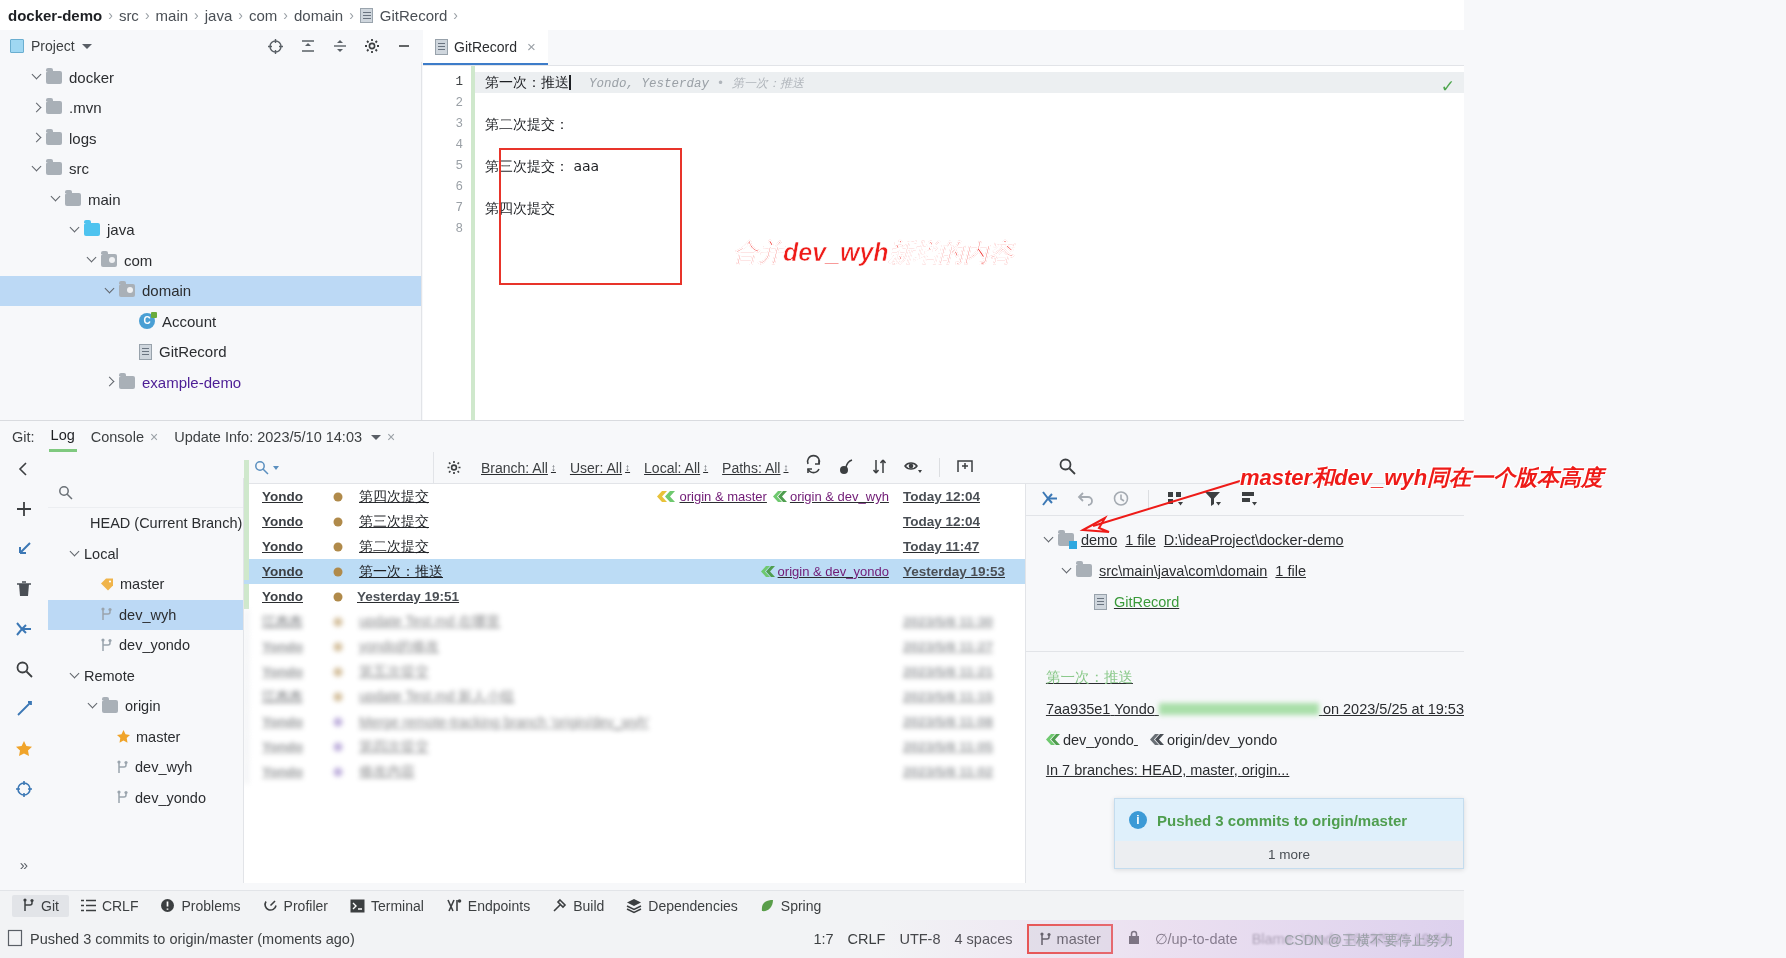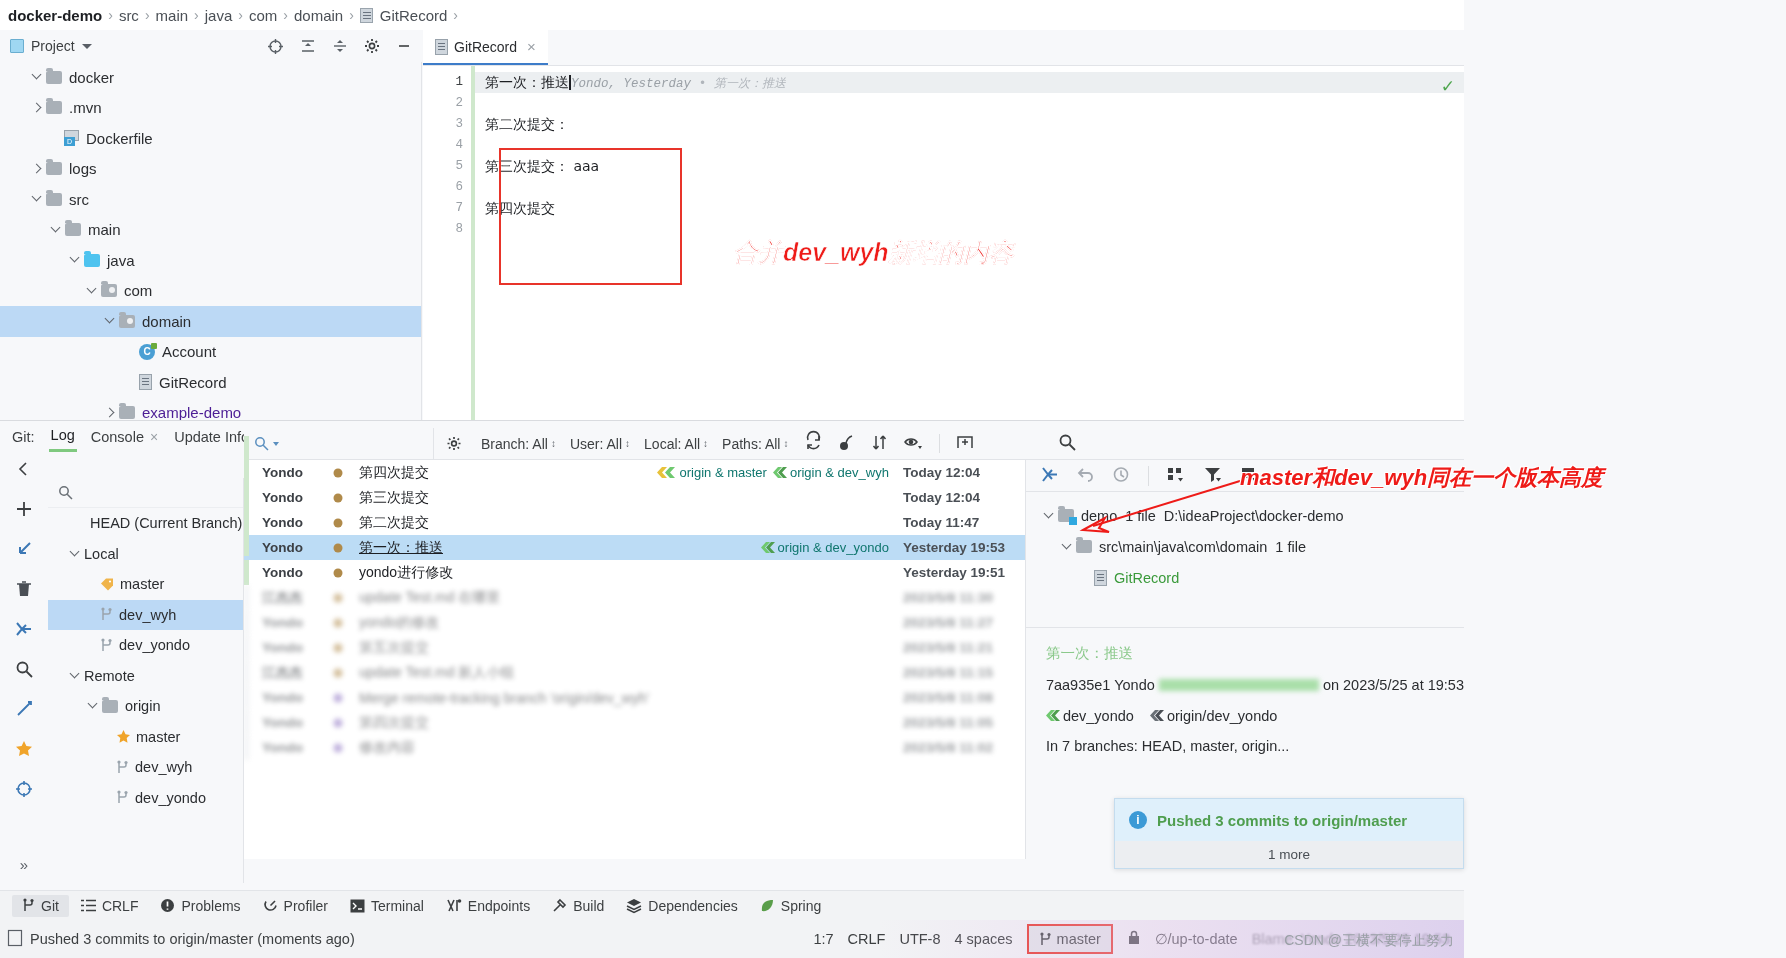--- a/index.html
+++ b/index.html
@@ -68,21 +68,21 @@
   .gl{ height:21px; line-height:21px; font-size:12.5px; color:#9aa0a6; padding-right:8px;
     font-family:"Liberation Mono","DejaVu Sans Mono",monospace;}
   .gl.cur{ color:#3c3f41;}
   .vstrip{ width:4px; background:#cfe8cc; margin-right:0; }
   .code{ flex:1; padding-top:6px; position:relative;}
   .cline{ height:21px; line-height:21px; font-size:14px; color:#1d1f23; padding-left:10px; white-space:nowrap;
     font-family:"DejaVu Sans","Liberation Sans",sans-serif;}
   .cline.first{ background:#eceff1; }
   .caret-blk{ display:inline-block; width:2px; height:15px; background:#1d1f23; vertical-align:-3px;}
   .blame{ color:#9aa0a6; font-style:italic; font-size:12.5px;
-    font-family:"Liberation Mono","DejaVu Sans Mono",monospace; }
+    font-family:"Liberation Mono","DejaVu Sans Mono",monospace; margin-left:18px;}
   .blame2{ color:#b0b5bb; font-style:italic; font-size:12px; margin-left:8px;}
   .redbox{ position:absolute; left:24px; top:82px; width:183px; height:137px; border:2.5px solid #e8342a;}
   .annot1{ position:absolute; left:258px; top:170px; font-size:25px; font-weight:bold; font-style:italic;
      color:#ee1b18; white-space:nowrap; -webkit-text-stroke:0.6px #fff;
      text-shadow:1px 1px 0 #fff,-1px -1px 0 #fff,1px -1px 0 #fff,-1px 1px 0 #fff;}
   .check{ position:absolute; right:9px; top:10px; color:#4fa64f; font-size:17px;}
 
   
   .git-win{ position:absolute; left:0; top:420px; right:0; height:463px; background:#f7f8fa; border-top:1px solid #d9dbdf;}
   .git-head{ height:32px; display:flex; align-items:center; gap:16px; padding-left:12px; font-size:14.5px; color:#3c3f41;}
@@ -98,40 +98,40 @@
   .leftrail .ri{ width:22px; height:22px; display:flex; align-items:center; justify-content:center;}
 
   .branchpanel{ position:absolute; left:48px; top:478px; width:196px; height:405px; background:#f7f8fa;
      border-right:1px solid #e2e4e8; overflow:hidden;}
   .bsearch{ height:30px; display:flex; align-items:center; padding-left:10px; border-bottom:1px solid #eceef1;}
   .brow{ height:30.5px; display:flex; align-items:center; font-size:14.5px; color:#2b2d30; white-space:nowrap;}
   .brow.sel{ background:#bcd9f5;}
   .tagic{ width:14px;height:13px; margin-right:6px; flex:0 0 14px;}
   .bricon{ width:13px;height:15px; margin-right:6px; flex:0 0 13px;}
 
-  .logarea{ position:absolute; left:244px; top:428px; right:0; height:431px; background:#fff;}
+  .logarea{ position:absolute; left:244px; top:452px; right:0; height:431px; background:#fff;text-decoration:underline;}
   .logtoolbar{ height:32px; display:flex; align-items:center; background:#f7f8fa; border-bottom:1px solid #e2e4e8;}
   .tb-search{ width:190px; display:flex; align-items:center; gap:4px; padding-left:10px; border-right:1px solid #e2e4e8; height:32px;}
   .tb-gear{ padding:0 12px; display:flex; align-items:center;}
   .filt{ font-size:14px; color:#3c3f41; padding:0 7px; display:flex; align-items:center; gap:3px;}
   .updn{ display:inline-block; font-size:10px; color:#5a5f66; line-height:8px;}
   .tb-icons{ display:flex; align-items:center; gap:16px; padding:0 10px; color:#4a4f55;}
 
   .logsplit{ display:flex; height:399px;}
   .commitlist{ width:806px; border-right:1px solid #e2e4e8; background:#fff; position:relative; overflow:hidden;}
   .crow{ height:25px; display:flex; align-items:center; font-size:14px; position:relative;}
   .crow.sel{ background:#bcdcf5; }
   .c-strip{ width:5px; height:100%; background:#cfe8cc; flex:0 0 5px;}
   .c-auth{ width:78px; padding-left:13px; font-weight:bold; color:#3b3f44; flex:0 0 78px; font-size:13.5px;}
   .c-graph{ width:22px; flex:0 0 22px; position:relative;}
   .c-dot{ position:absolute; left:50%; top:50%; transform:translate(-50%,-50%); width:9px;height:9px;
      background:#b08a4a; border-radius:50%;}
   .c-line{ position:absolute; left:50%; top:0; bottom:0; width:2.5px; margin-left:-1.25px; background:#b08a4a;}
   .c-msg{ flex:1; padding-left:10px; color:#1d1f23; white-space:nowrap; overflow:hidden;}
-  .c-refs{ display:flex; align-items:center; gap:6px; padding-right:6px; font-size:13px; color:#0f766e;}
+  .c-refs{ display:flex; align-items:center; gap:6px; padding-right:6px; font-size:13px; color:#701a75;}
   .refchip{ display:flex; align-items:center; gap:3px;}
   .c-date{ width:130px; flex:0 0 130px; text-align:left; padding-left:8px; font-weight:bold; color:#4a4f55; font-size:13.5px;}
   .blur{ filter:blur(2.6px); opacity:.55; }
 
   .rightpanel{ flex:1; display:flex; flex-direction:column; background:#c4b5fd;}
   .rp-toolbar{ height:32px; display:flex; align-items:center; gap:18px; padding-left:14px;
      border-bottom:1px solid #e2e4e8; background:#f7f8fa; color:#4a4f55;}
   .rp-tree{ height:135px; background:#f7f8fa; padding-top:8px;}
   .rnode{ height:31px; display:flex; align-items:center; font-size:14.5px; color:#2b2d30;}
   .rp-details{ flex:1; background:#f7f8fa; border-top:1px solid #e2e4e8; padding:16px 0 0 20px; position:relative;}
@@ -236,24 +236,20 @@
     <div class="tnode" style="padding-left:30px">
       <span class="arrow d"></span>
       <span class="folder"></span>
       <span>docker</span>
     </div>
     <div class="tnode" style="padding-left:30px">
       <span class="arrow r"></span>
       <span class="folder"></span>
       <span>.mvn</span>
     </div>
-    <div class="tnode" style="padding-left:64px">
-      <span class="dockic"></span>
-      <span>Dockerfile</span>
-    </div>
     <div class="tnode" style="padding-left:30px">
       <span class="arrow r"></span>
       <span class="folder"></span>
       <span>logs</span>
     </div>
     <div class="tnode" style="padding-left:30px">
       <span class="arrow d"></span>
       <span class="folder"></span>
       <span>src</span>
     </div>
@@ -597,21 +593,20 @@
           </span>
           <span class="c-date">Yesterday 19:53</span>
         </div>
         <div class="crow">
           <span class="c-strip" style="background:#cfe8cc"></span>
           <span class="c-auth">Yondo</span>
           <span class="c-graph">
               <i class="c-line"></i>
               <i class="c-dot"></i>
             </span>
-          <span class="c-msg">yondo进行修改</span>
           <span class="c-date">Yesterday 19:51</span>
         </div>
         <div class="crow blur">
           <span class="c-strip" style="background:#e8eaed"></span>
           <span class="c-auth">江杰杰</span>
           <span class="c-graph">
               <i class="c-line"></i>
               <i class="c-dot"></i>
             </span>
           <span class="c-msg">update Test.md 在哪里</span>

